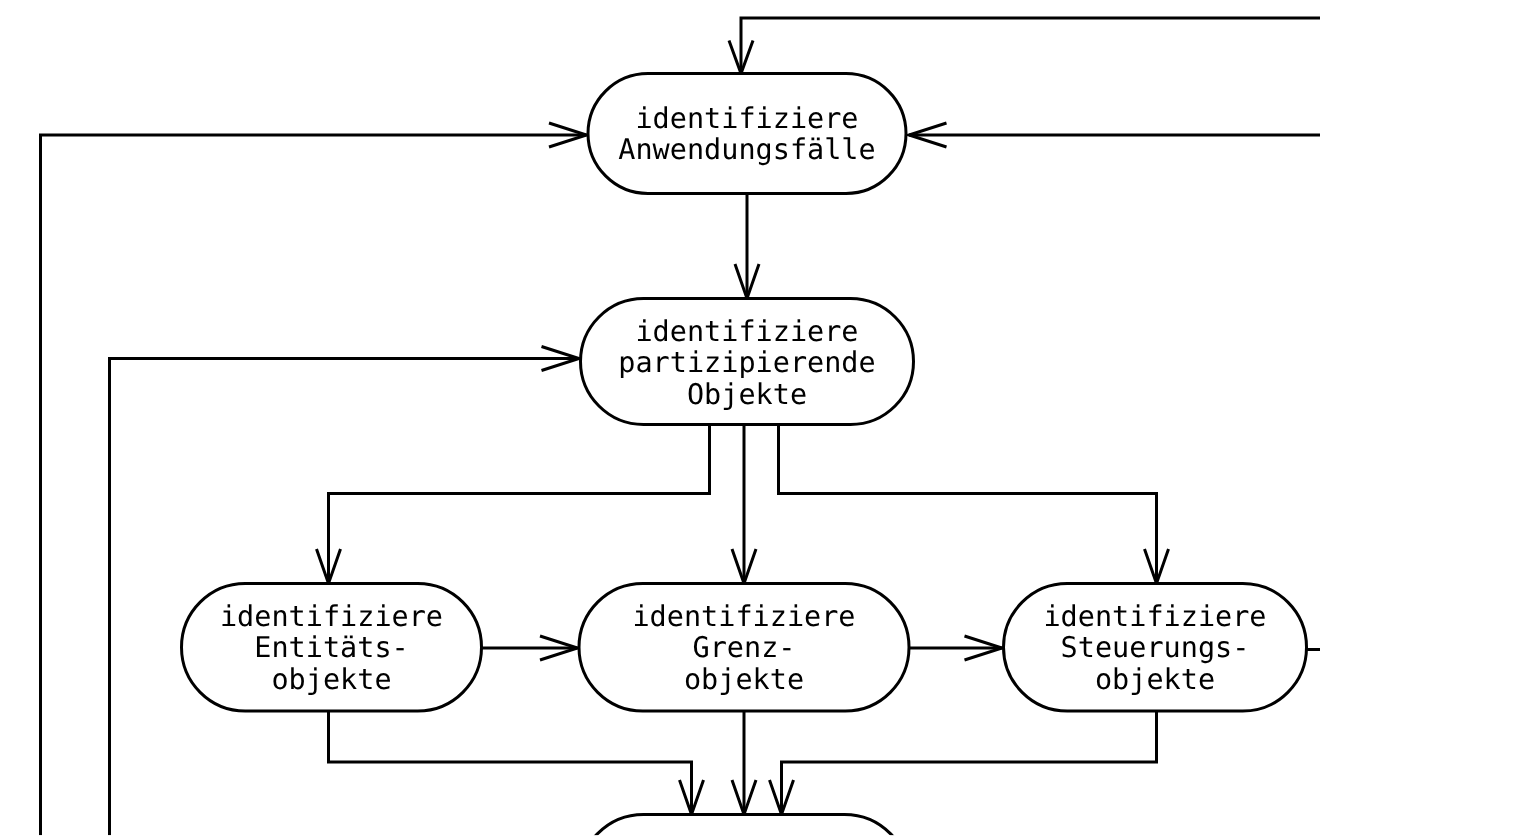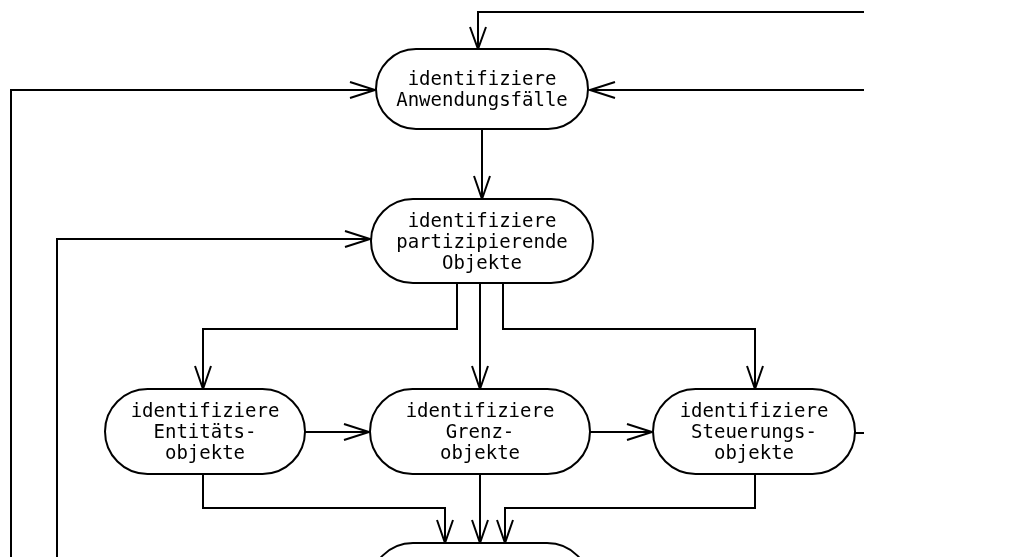--- a/index.html
+++ b/index.html
@@ -6,20 +6,21 @@
     margin: 0;
     padding: 0;
     background: #ffffff;
   }
   .stage {
     position: relative;
     width: 864px;
     height: 557px;
     background: #ffffff;
     overflow: hidden;
+    margin-left: 16px;
   }
   .connector {
     stroke: #000000;
     stroke-width: 2;
     fill: none;
   }
   .arrowhead {
     stroke: #000000;
     stroke-width: 2;
     fill: none;

